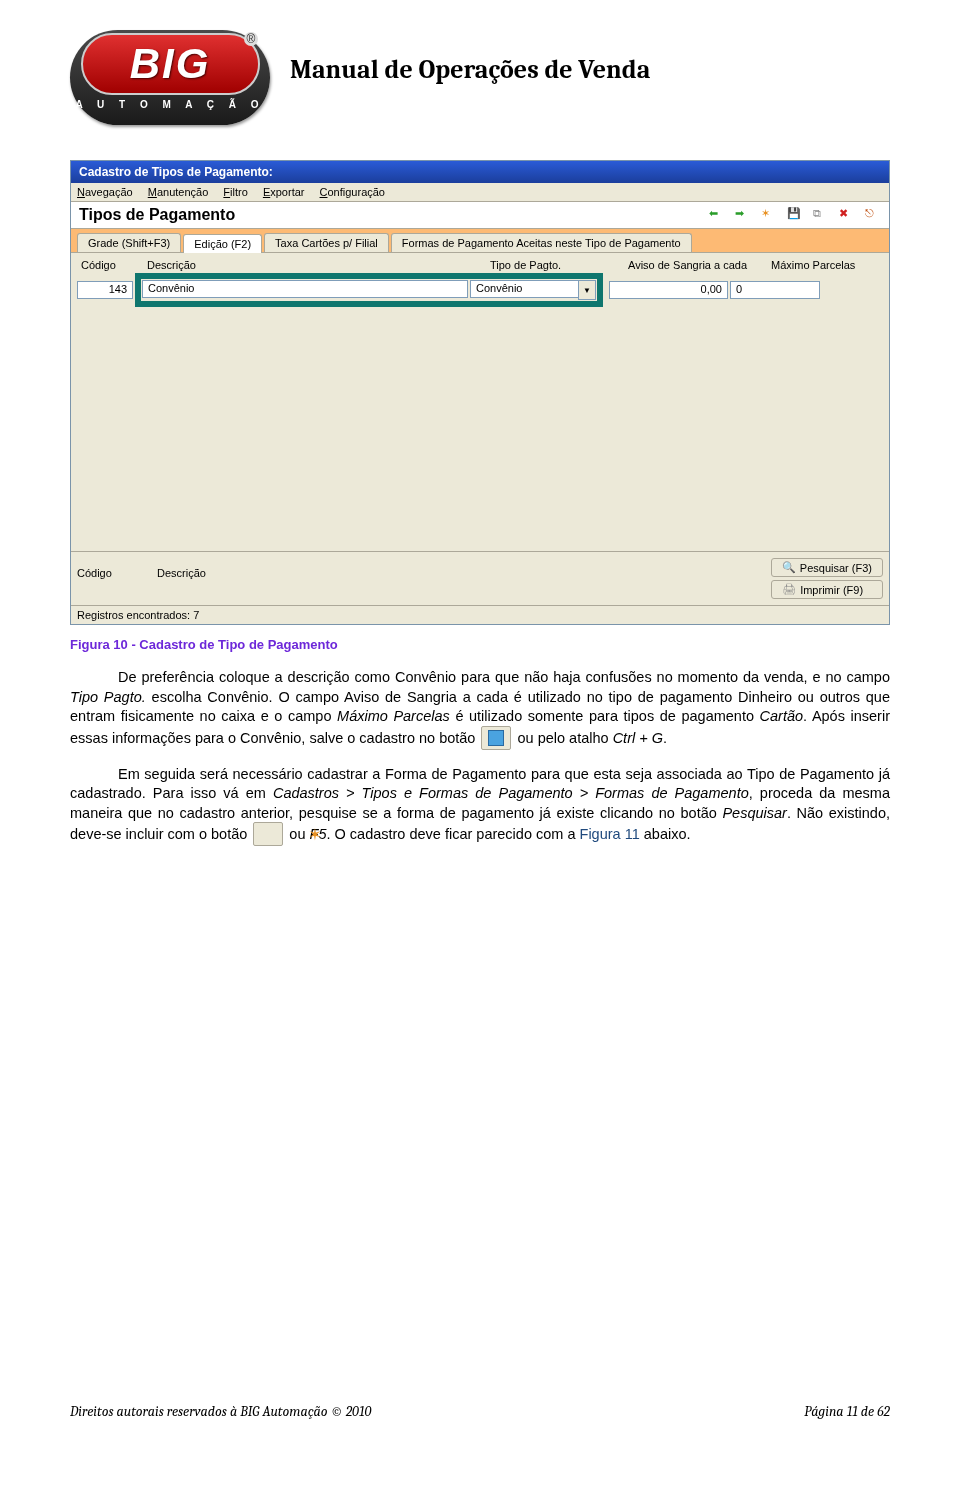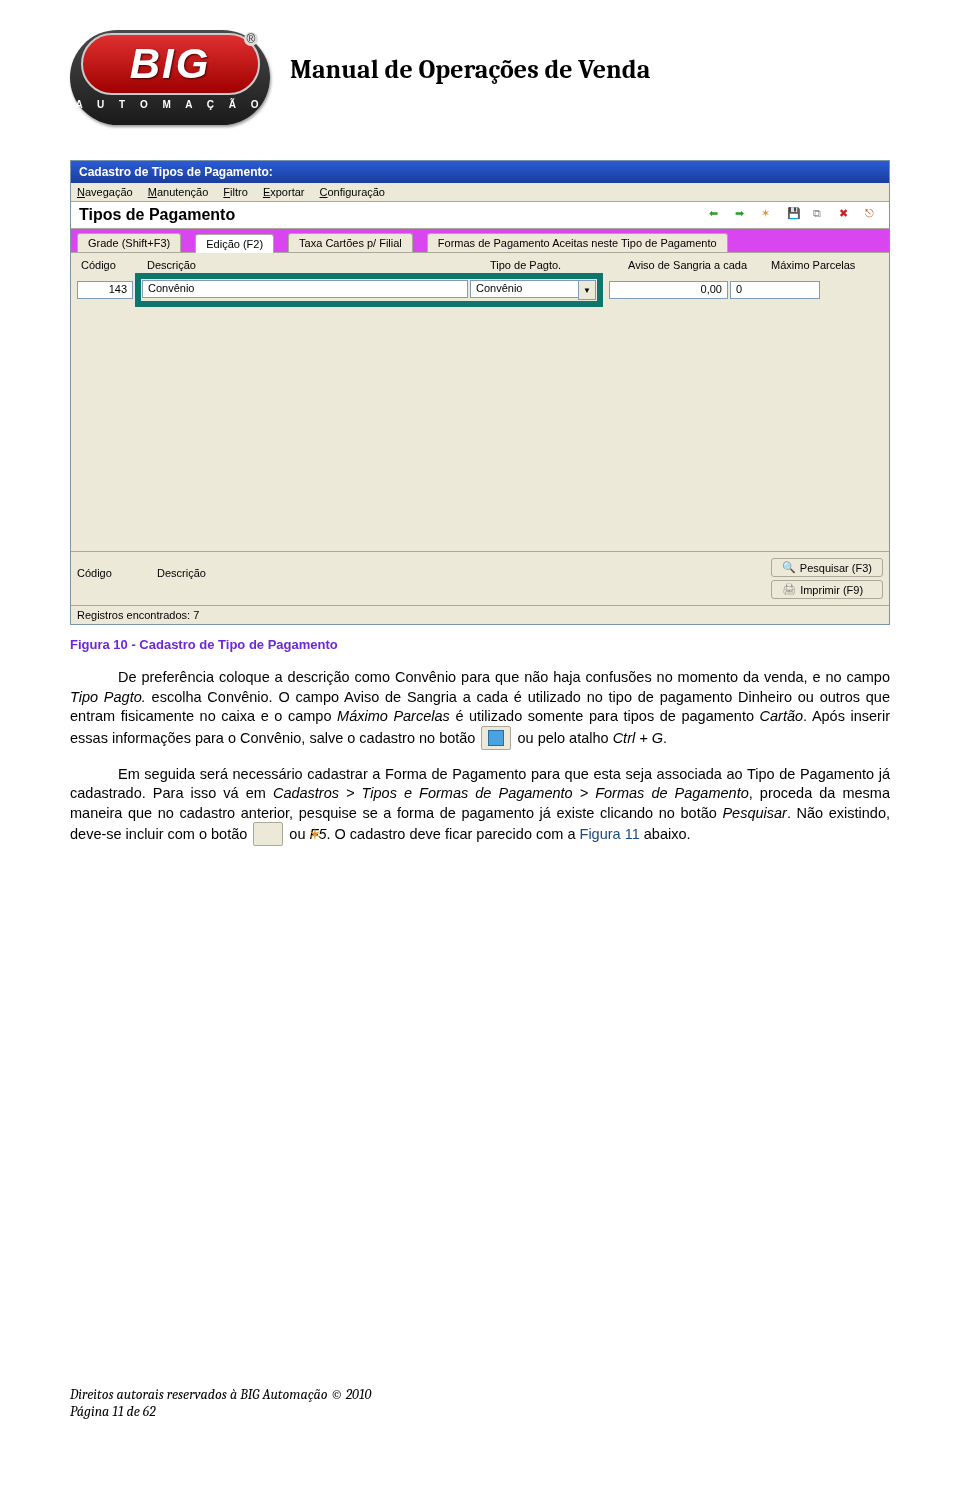--- a/index.html
+++ b/index.html
@@ -106,23 +106,23 @@
     align-items: center;
     padding: 4px 8px;
     border-bottom: 1px solid #aca899;
     gap: 20px;
   }
   .panel-head .ptitle { font-size: 16px; font-weight: bold; }
   .toolbar-icons { display: flex; gap: 10px; align-items: center; }
   .ticon { width: 16px; height: 16px; display: inline-block; }
   .tabs {
     display: flex;
-    background: #d946ef;
+    background: #fdba74;
     padding: 4px 6px 0 6px;
-    gap: 12px;
+    gap: 0;
     border-bottom: 1px solid #aca899;
     font-size: 11px;
   }
   .tab {
     background: #ece9d8;
     border: 1px solid #aca899;
     border-bottom: none;
     padding: 3px 10px;
     margin-right: 2px;
     border-radius: 3px 3px 0 0;
@@ -241,21 +241,20 @@
   .footer {
     position: absolute;
     bottom: 30px;
     left: 70px;
     right: 70px;
     font-style: italic;
     font-size: 14px;
     font-family: Cambria, Georgia, serif;
     display: flex;
     justify-content: space-between;
-    flex-direction: column;
   }
 </style>
 </head>
 <body>
 
 <div class="page">
   <div class="header">
     <div class="logo">
       <div class="reg">®</div>
       <div class="big">BIG</div>

